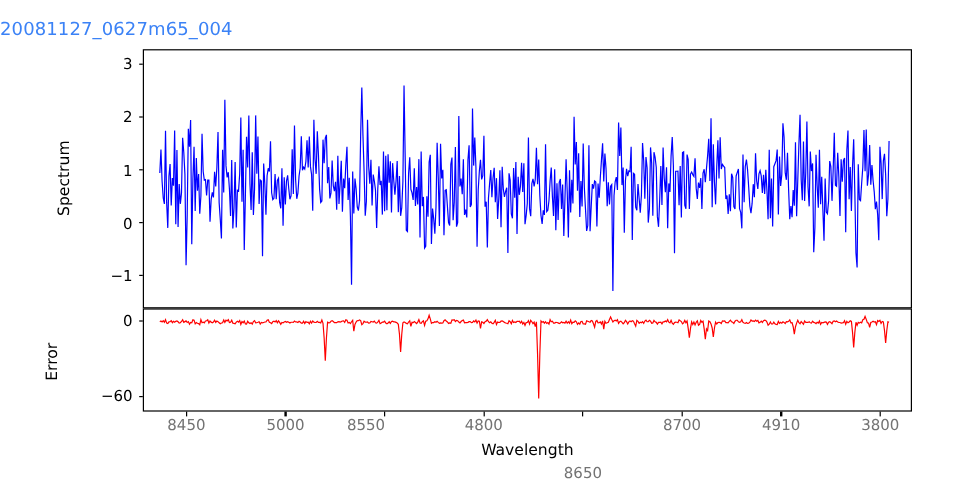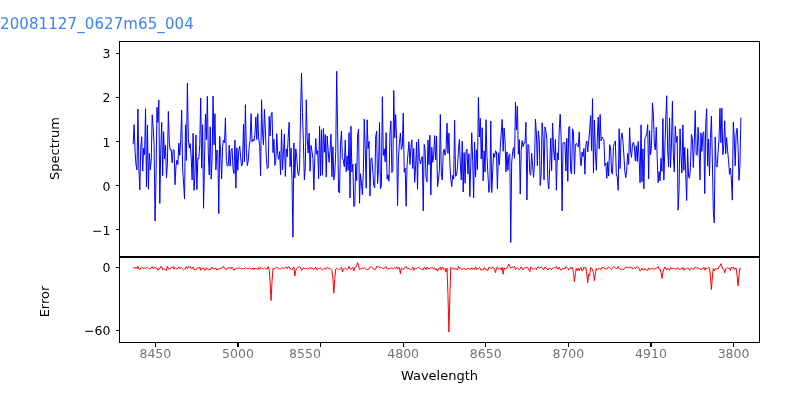--- a/index.html
+++ b/index.html
@@ -85,21 +85,21 @@
       <div class="ylabtxt" style="left: 40px; width: 70.5px; top: 267.118px;">0</div>
       <div class="tick xtick" style="left: 154.745px; top: 343px;"></div>
       <div class="xlabtxt" style="left: 155.345px;">8450</div>
       <div class="tick xtick" style="left: 237.348px; top: 343px;"></div>
       <div class="xlabtxt" style="left: 237.948px;">5000</div>
       <div class="tick xtick" style="left: 319.952px; top: 343px;"></div>
       <div class="xlabtxt" style="left: 305px;">8550</div>
       <div class="tick xtick" style="left: 402.555px; top: 343px;"></div>
       <div class="xlabtxt" style="left: 403.155px;">4800</div>
       <div class="tick xtick" style="left: 485.158px; top: 343px;"></div>
-      <div class="xlabtxt" style="left: 485.758px;">8650</div>
+      <div class="xlabtxt" style="left: 485.758px; margin-top: 40px;">8650</div>
       <div class="tick xtick" style="left: 567.761px; top: 343px;"></div>
       <div class="xlabtxt" style="left: 568.361px;">8700</div>
       <div class="tick xtick" style="left: 650.364px; top: 343px;"></div>
       <div class="xlabtxt" style="left: 650.964px;">4910</div>
       <div class="tick xtick" style="left: 732.967px; top: 343px;"></div>
       <div class="xlabtxt" style="left: 733.567px;">3800</div>
     </div>
 
   <div id="xaxis-label">Wavelength</div>
   <div class="yaxis-label" id="yaxis-label-spectrum">Spectrum</div>

